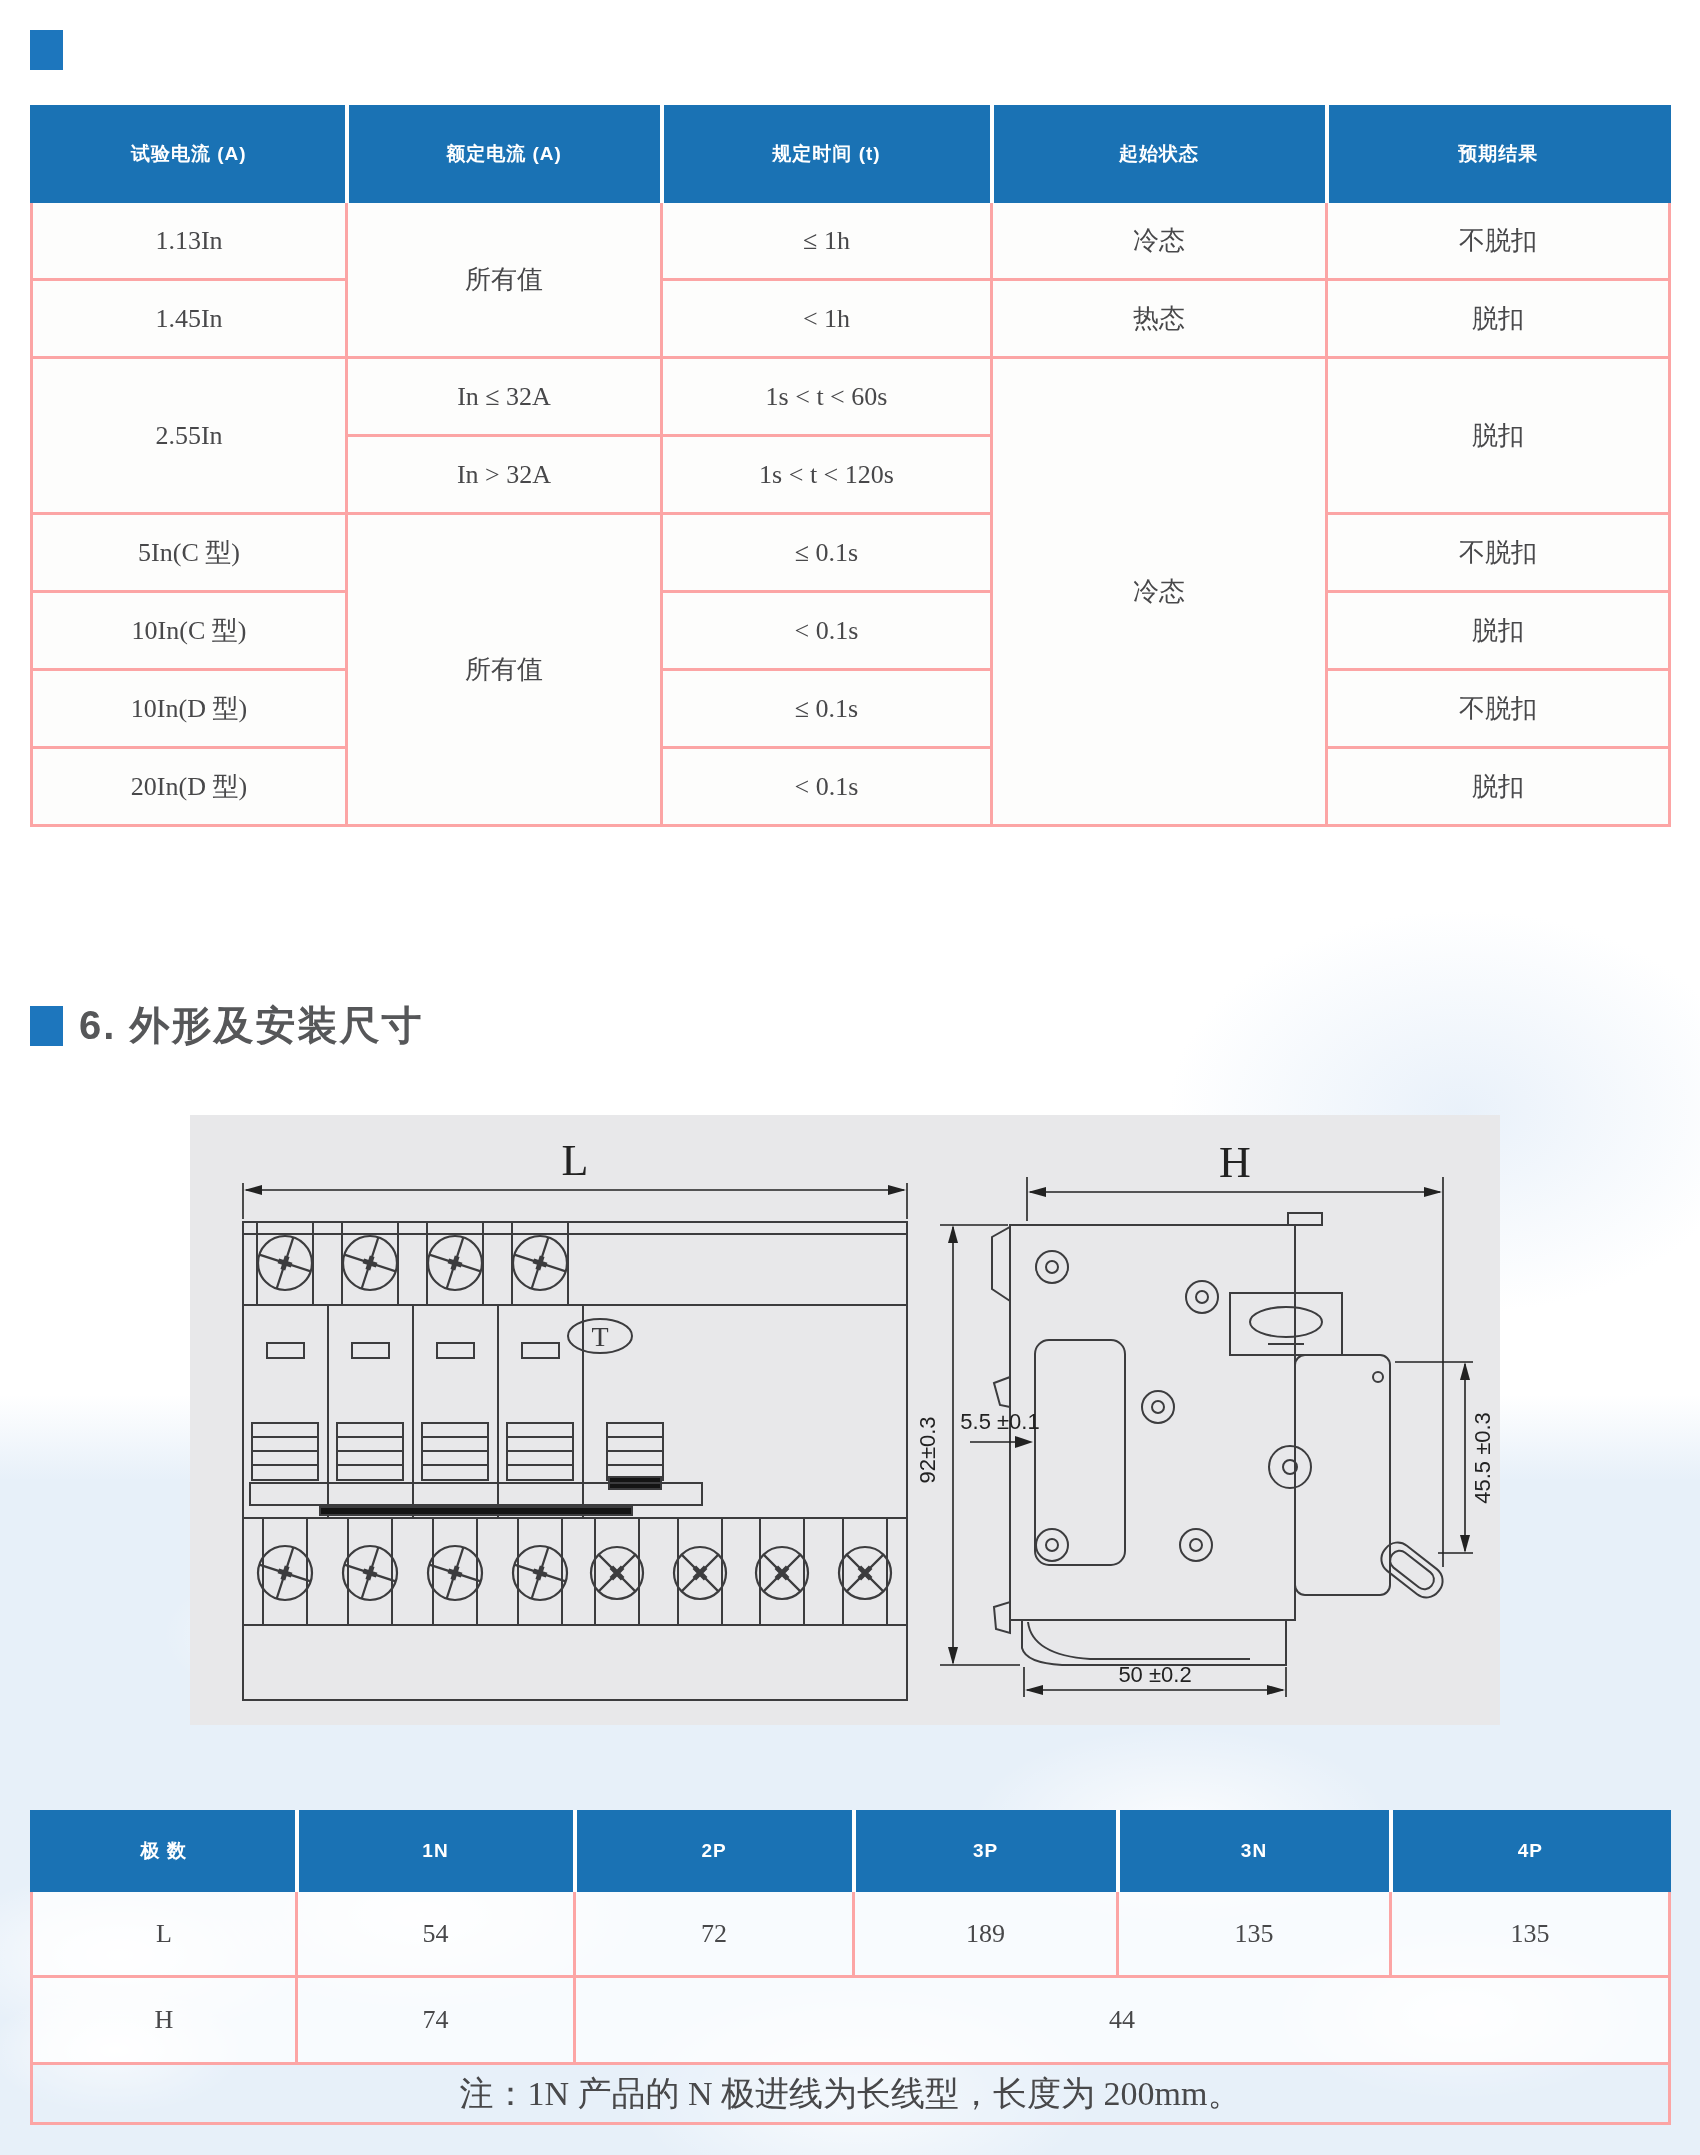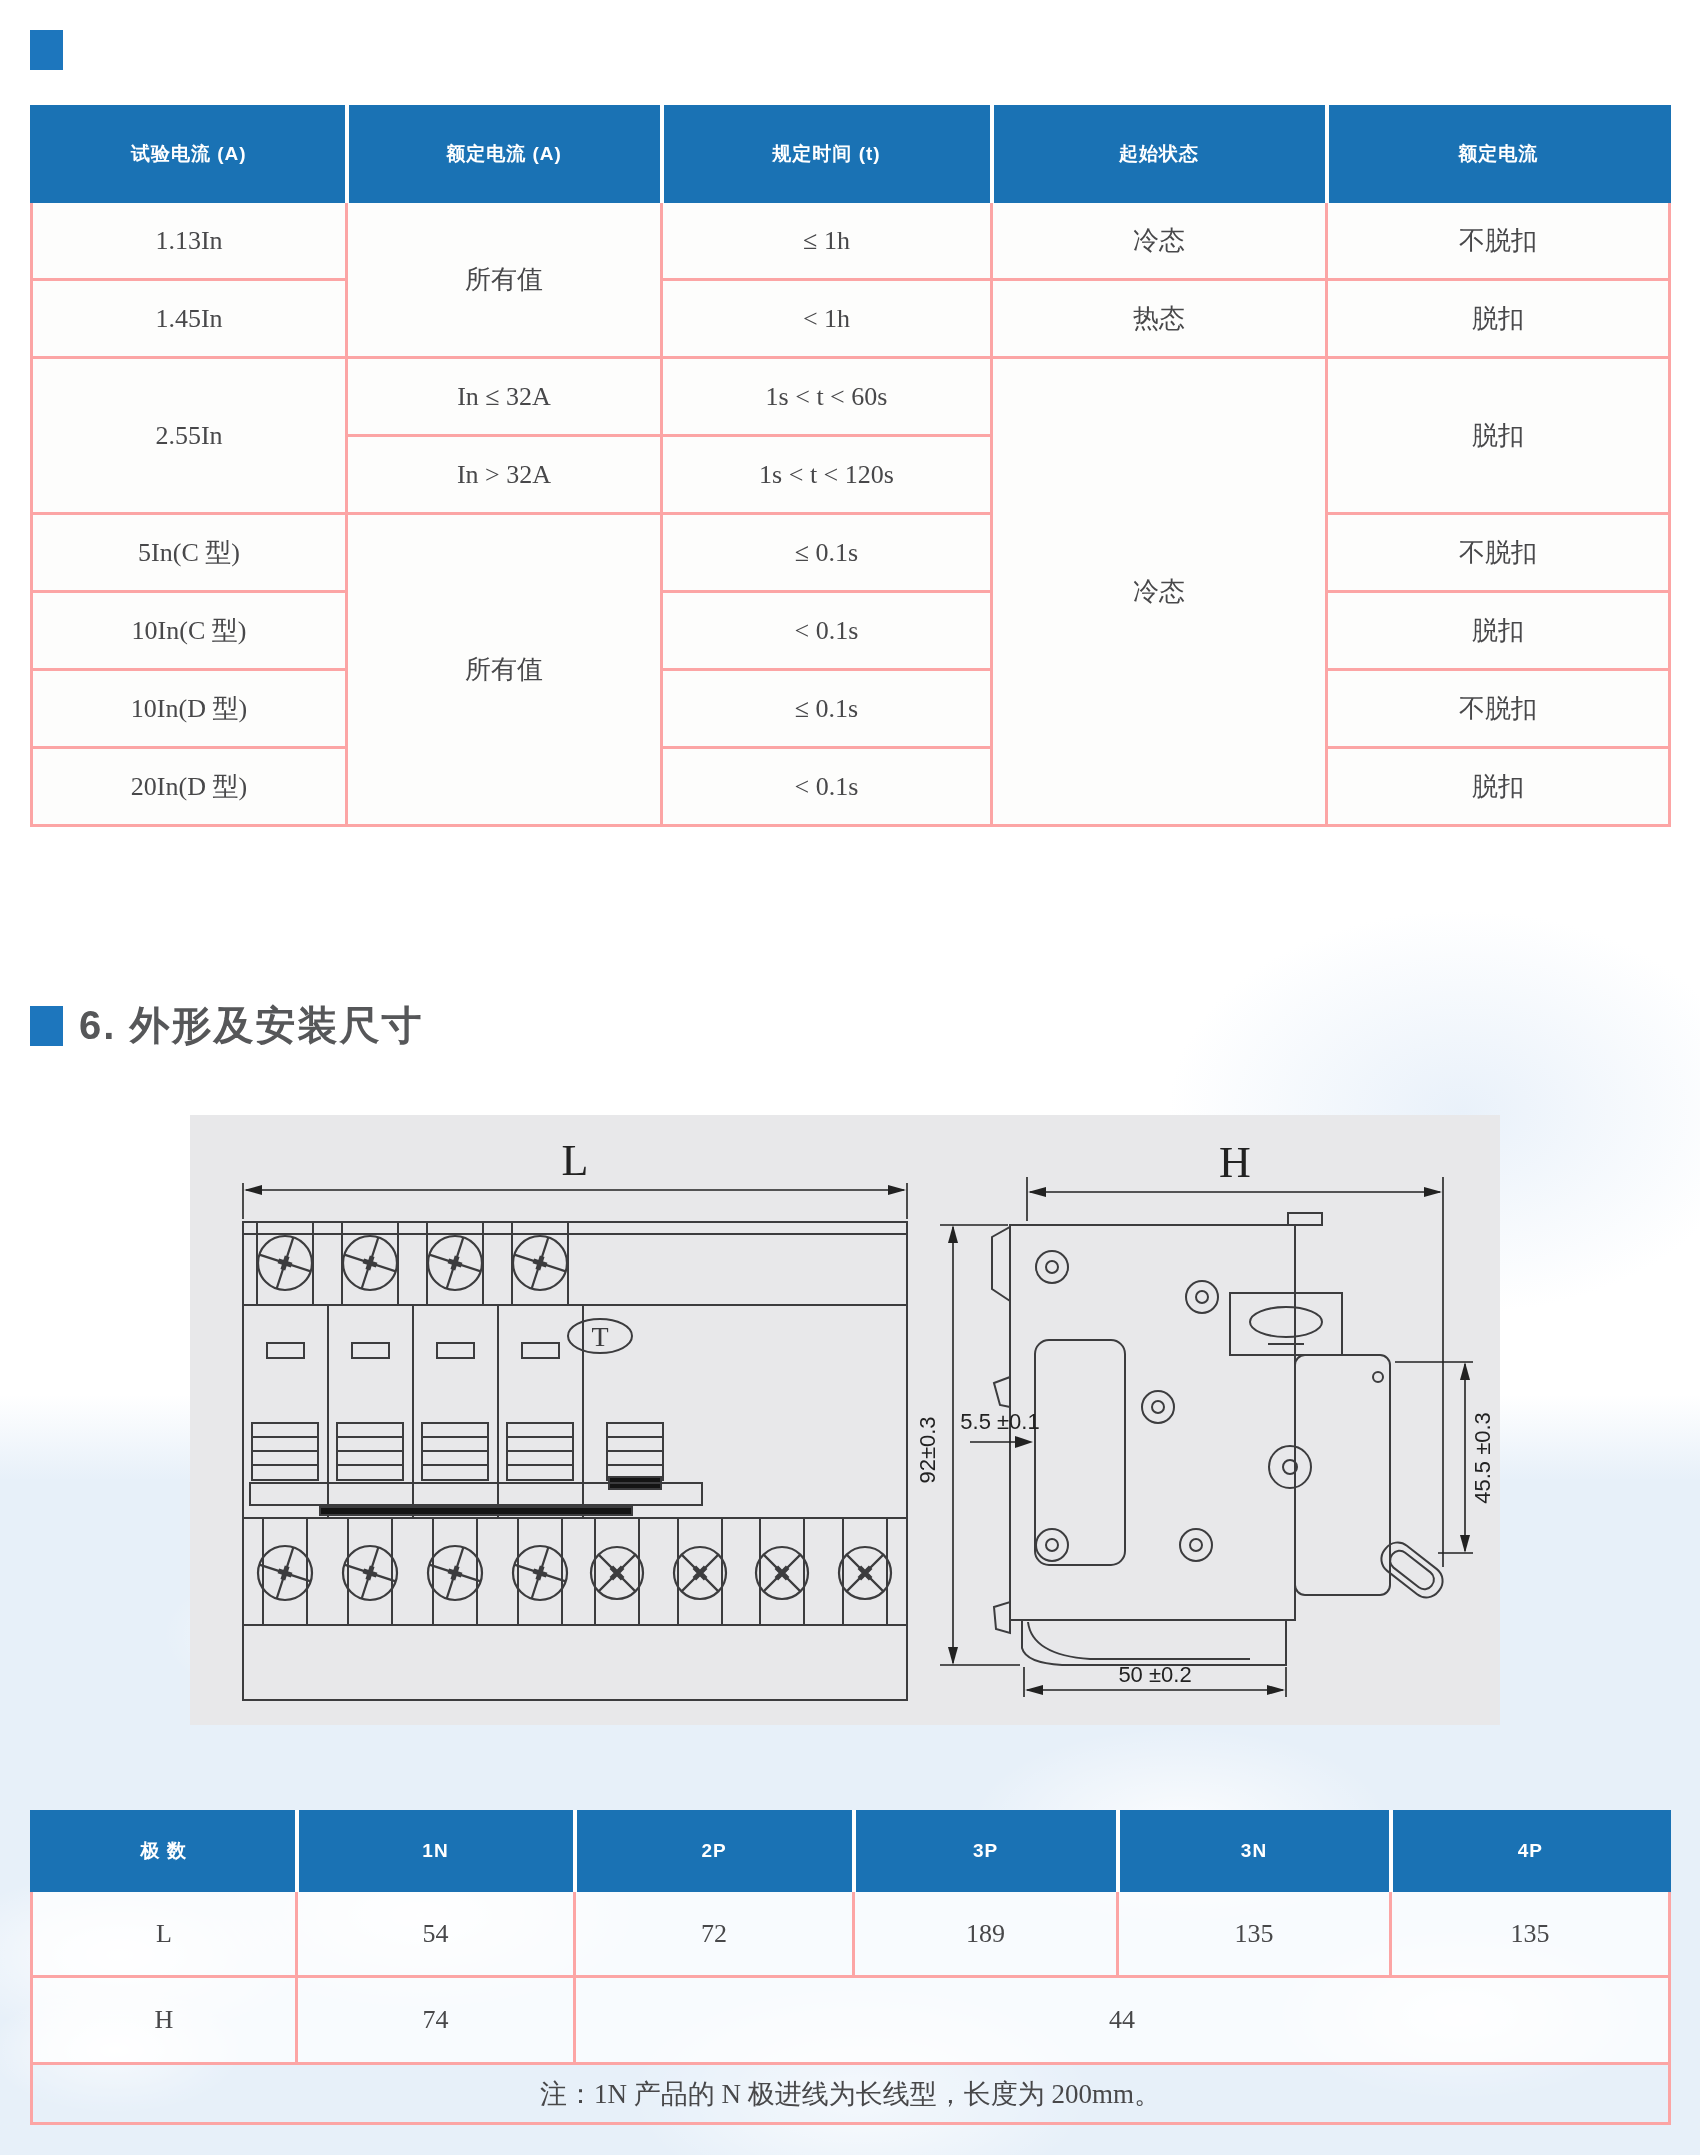--- a/index.html
+++ b/index.html
@@ -47,21 +47,21 @@
   .blue-tbl th:last-child{border-right:3px solid #1a72b4;}
   .trip{left:30px;top:105px;width:1638px;}
   .trip thead tr{height:95px;}
   .trip tbody tr{height:78px;}
   .dims{left:30px;top:1810px;width:1638px;}
   .dims thead tr{height:79px;}
   .dims .row-l{height:86px;}
   .dims .row-h{height:87px;}
   .dims .row-note{height:60px;}
   .dims td{background:rgba(255,255,255,0.72);}
-  .dims .row-note td{background:rgba(233,241,250,0.35);font-size:27px;}
+  .dims .row-note td{background:rgba(233,241,250,0.35);font-size:34px;}
   
   .panel{position:absolute;left:190px;top:1115px;z-index:2;}
   .dwg-num{font-family:"Liberation Sans","DejaVu Sans",sans-serif;font-size:22px;fill:#222;}
   .dwg-letter{font-family:"Liberation Serif","DejaVu Serif",serif;font-size:44px;fill:#222;}
   .dwg-t{font-family:"Liberation Serif","DejaVu Serif",serif;font-size:28px;fill:#3c3c3e;}
 </style>
 </head>
 <body>
 
 <div class="wash-top"></div>
@@ -78,21 +78,21 @@
       <col style="width:330px">
       <col style="width:335px">
       <col style="width:343px">
     </colgroup>
   <thead>
     <tr>
       <th>试验电流 (A)</th>
       <th>额定电流 (A)</th>
       <th>规定时间 (t)</th>
       <th>起始状态</th>
-      <th>额定电流</th>
+      <th>预期结果</th>
     </tr>
   </thead>
   <tbody>
     <tr>
       <td>1.13In</td>
       <td rowspan="2">所有值</td>
       <td>≤ 1h</td>
       <td>冷态</td>
       <td>不脱扣</td>
     </tr>

